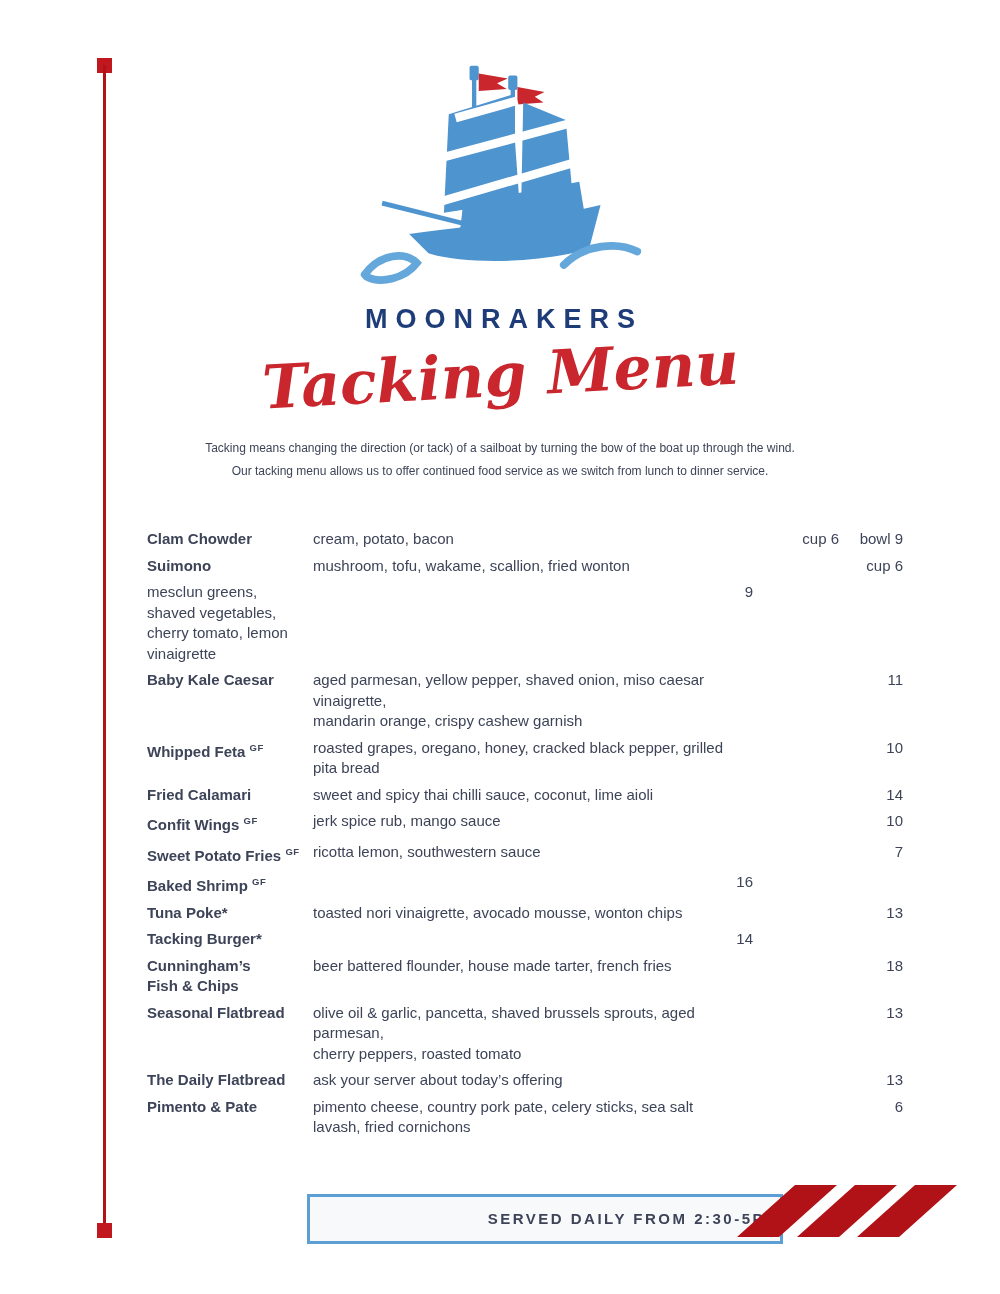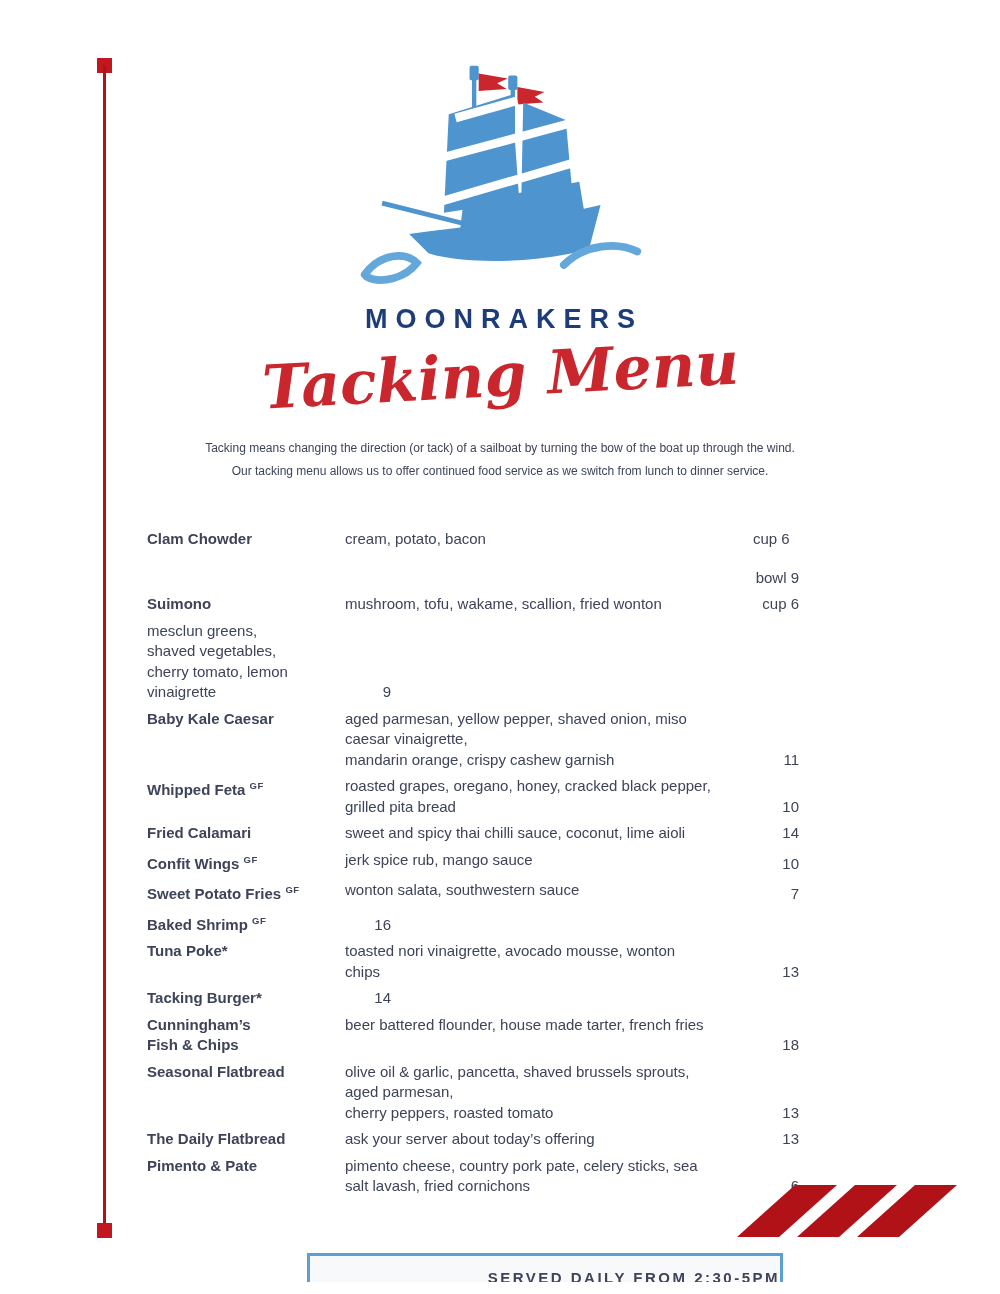--- a/index.html
+++ b/index.html
@@ -24,25 +24,25 @@
     padding-left:8px; color:#1d3c78;
   }
   .menu-title-script {
     margin-top:4px; font-family:"DejaVu Serif", serif; font-style:italic; font-weight:bold;
     font-size:60px; color:#c9262d; transform:rotate(-3deg); display:inline-block; line-height:1.2;
   }
   .intro { margin-top:26px; font-size:12px; line-height:23px; color:#3d4458; }
 
   
   .menu-list { margin:46px 0 0 147px; width:756px; font-size:15px; }
-  .menu-row { display:grid; grid-template-columns:166px 1fr 150px; margin-bottom:6px; line-height:20.5px;gap:32px; }
+  .menu-row { display:grid; grid-template-columns:166px 1fr 150px; margin-bottom:6px; line-height:20.5px; }
   .item-name { font-weight:bold; padding-right:8px; }
   .item-name sup.gf { font-size:9.5px; font-weight:bold; letter-spacing:0.5px; }
   .item-desc { padding-right:10px; }
-  .item-price { display:flex; justify-content:flex-end; align-items:flex-start; gap:18px;flex-direction:column; }
+  .item-price { display:flex; justify-content:flex-end; align-items:flex-start; gap:18px; }
   .item-price .price-b { min-width:46px; text-align:right; }
   .item-price .price-a:empty { display:none; }
 
   
   .served-box {
     margin:56px 0 0 307px; width:476px; height:50px;
     border:3px solid #5b9fd4; background:#f8f9fb;
     display:flex; align-items:center; justify-content:flex-end;
   }
   .served-box .served-text {
@@ -167,21 +167,21 @@
       <div class="item-name">Confit Wings <sup class="gf">GF</sup></div>
       <div class="item-desc">jerk spice rub, mango sauce</div>
       <div class="item-price">
 
         <span class="price-b">10</span>
       </div>
     </div>
 
     <div class="menu-row">
       <div class="item-name">Sweet Potato Fries <sup class="gf">GF</sup></div>
-      <div class="item-desc">wonton salata, southwestern sauce</div>
+      <div class="item-desc">ricotta lemon, southwestern sauce</div>
       <div class="item-price">
 
         <span class="price-b">7</span>
       </div>
     </div>
 
     <div class="menu-row">
       <div class="item-name">Baked Shrimp <sup class="gf">GF</sup></div>
       <div class="item-price">
 

